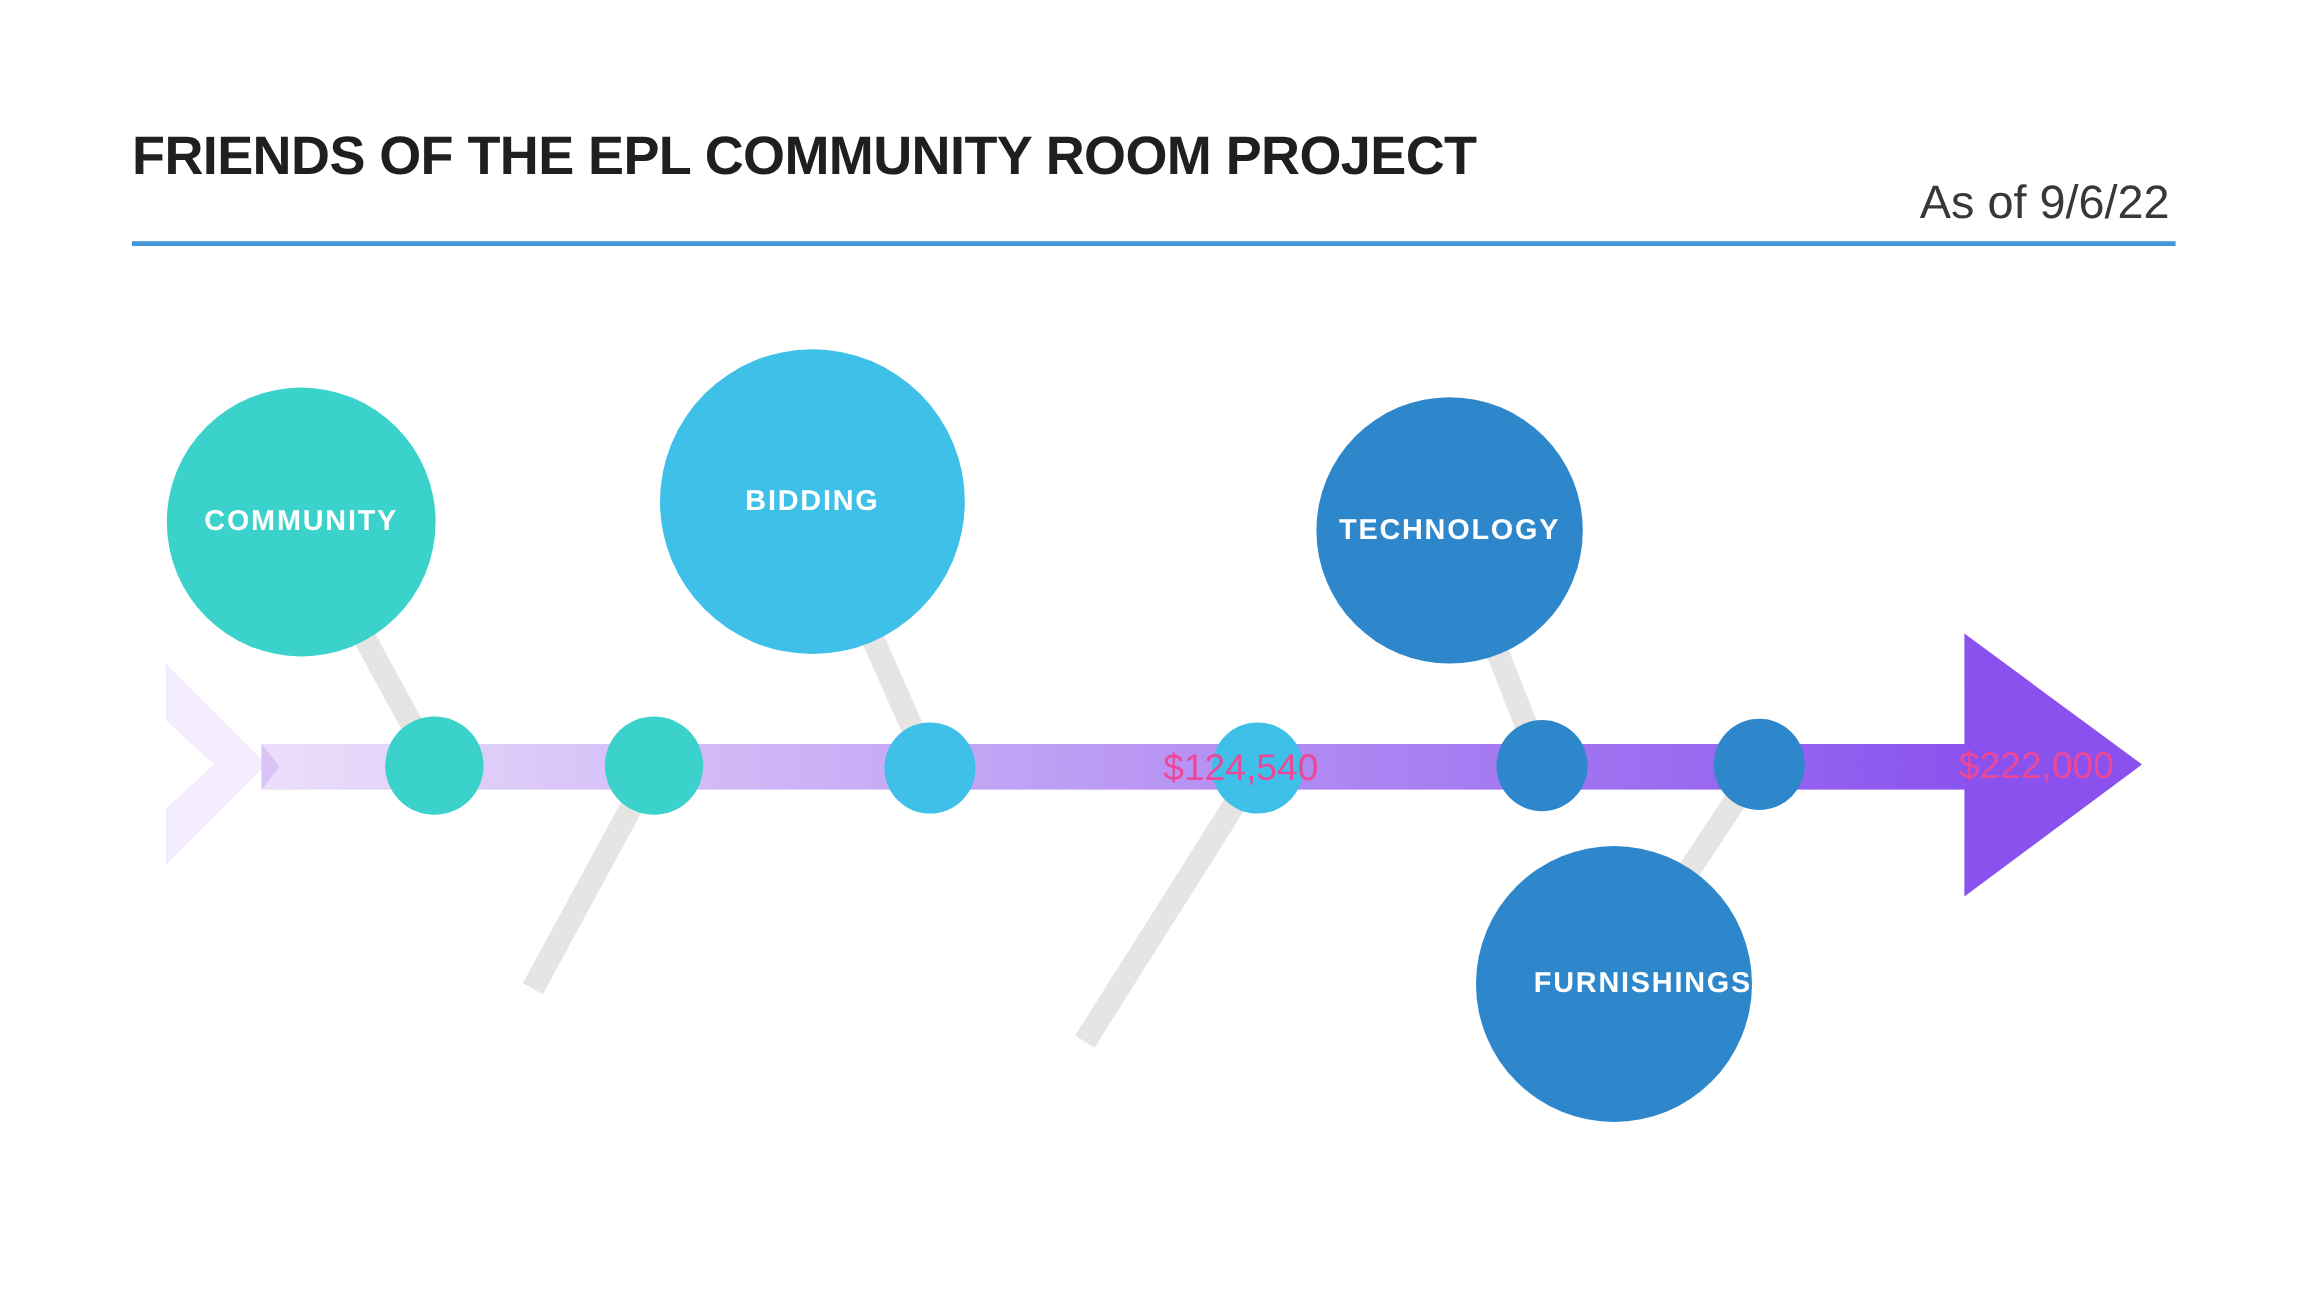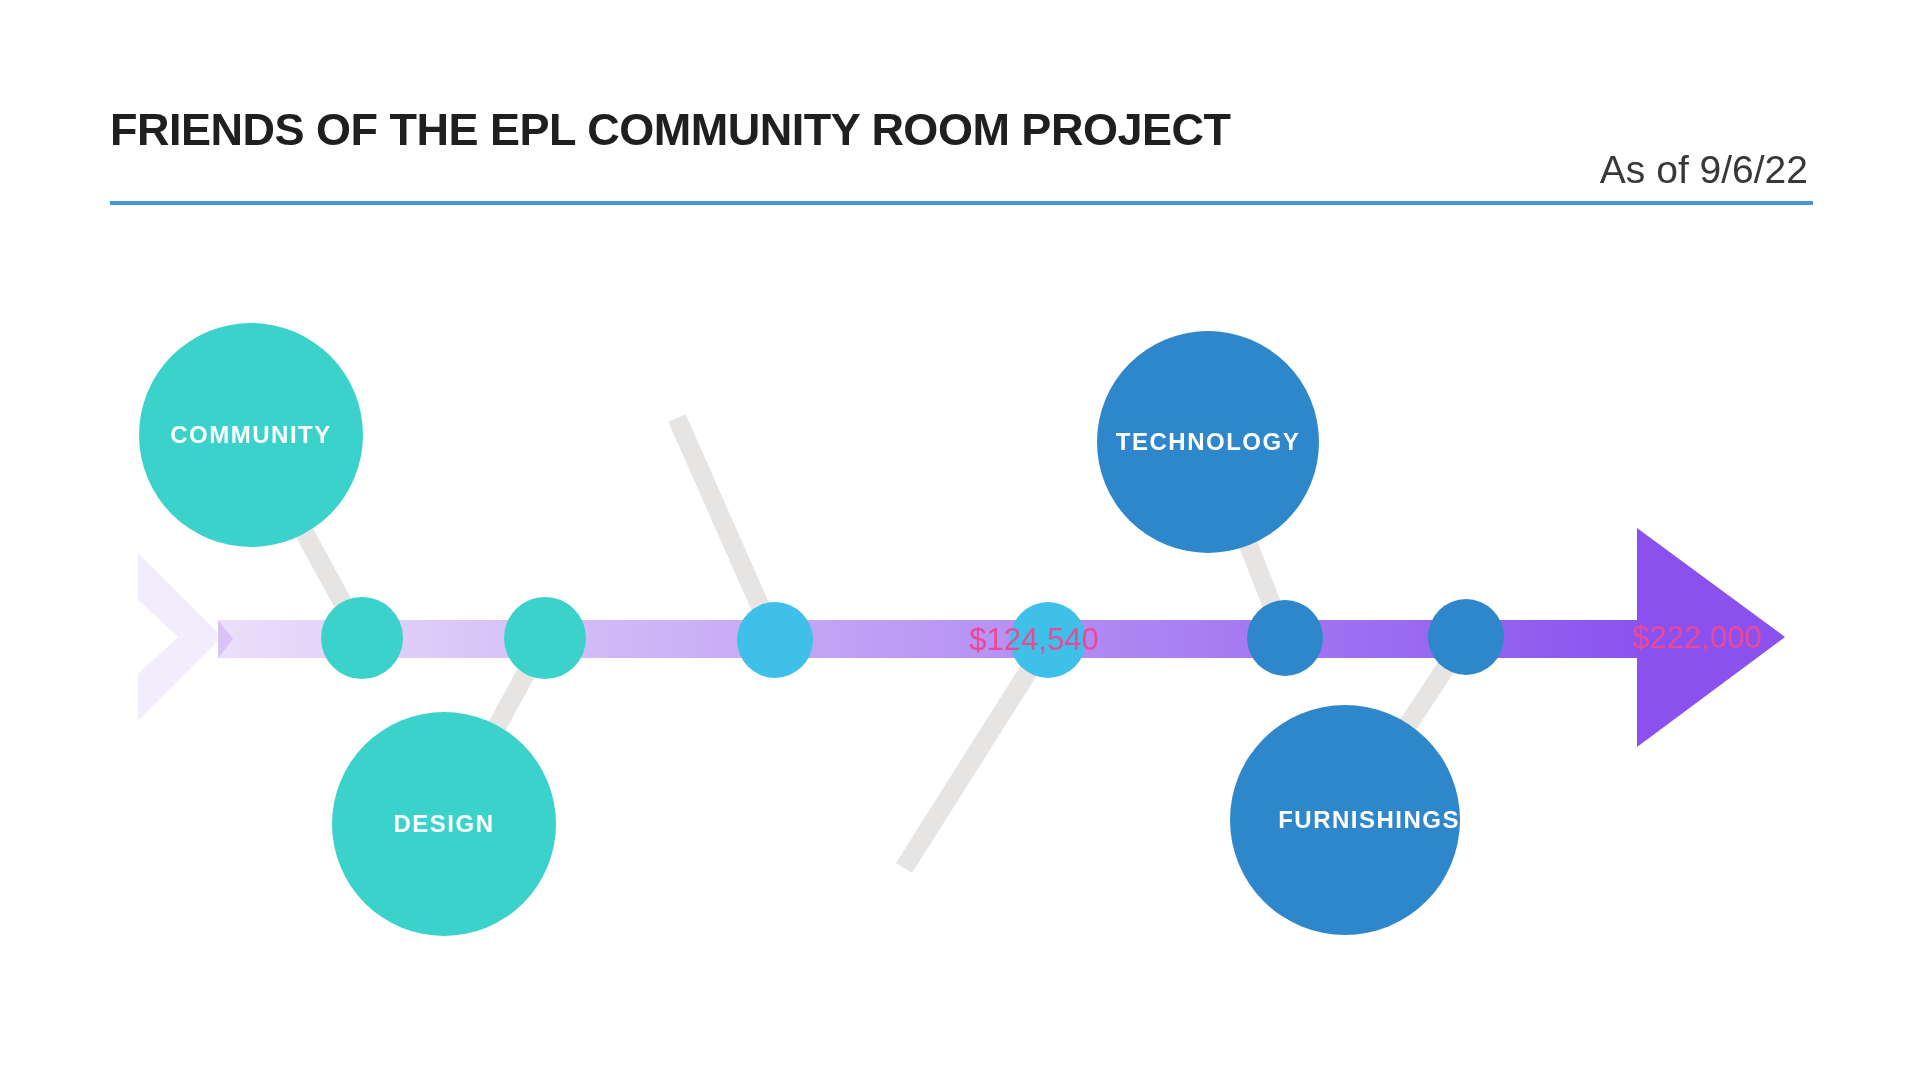--- a/index.html
+++ b/index.html
@@ -181,22 +181,22 @@
   <div class="dot dot-teal  dot1"></div>
   <div class="dot dot-teal  dot2"></div>
   <div class="dot dot-lblue dot3"></div>
   <div class="dot dot-lblue dot4"></div>
   <div class="dot dot-blue  dot5"></div>
   <div class="dot dot-blue  dot6"></div>
 
   <div class="milestone m-teal m-planning">
     <span>COMMUNITY</span>
   </div>
-  <div class="milestone m-teal m-design">
-    <span>DESIGN</span>
+  <div class="milestone m-lblue m-bidding">
+    <span>BIDDING</span>
   </div>
   <div class="milestone m-blue m-technology">
     <span>TECHNOLOGY</span>
   </div>
   <div class="milestone m-blue m-furnishings">
     <span>FURNISHINGS</span>
   </div>
 
   <div class="amount amount-current">$124,540</div>
   <div class="amount amount-goal">$222,000</div>

